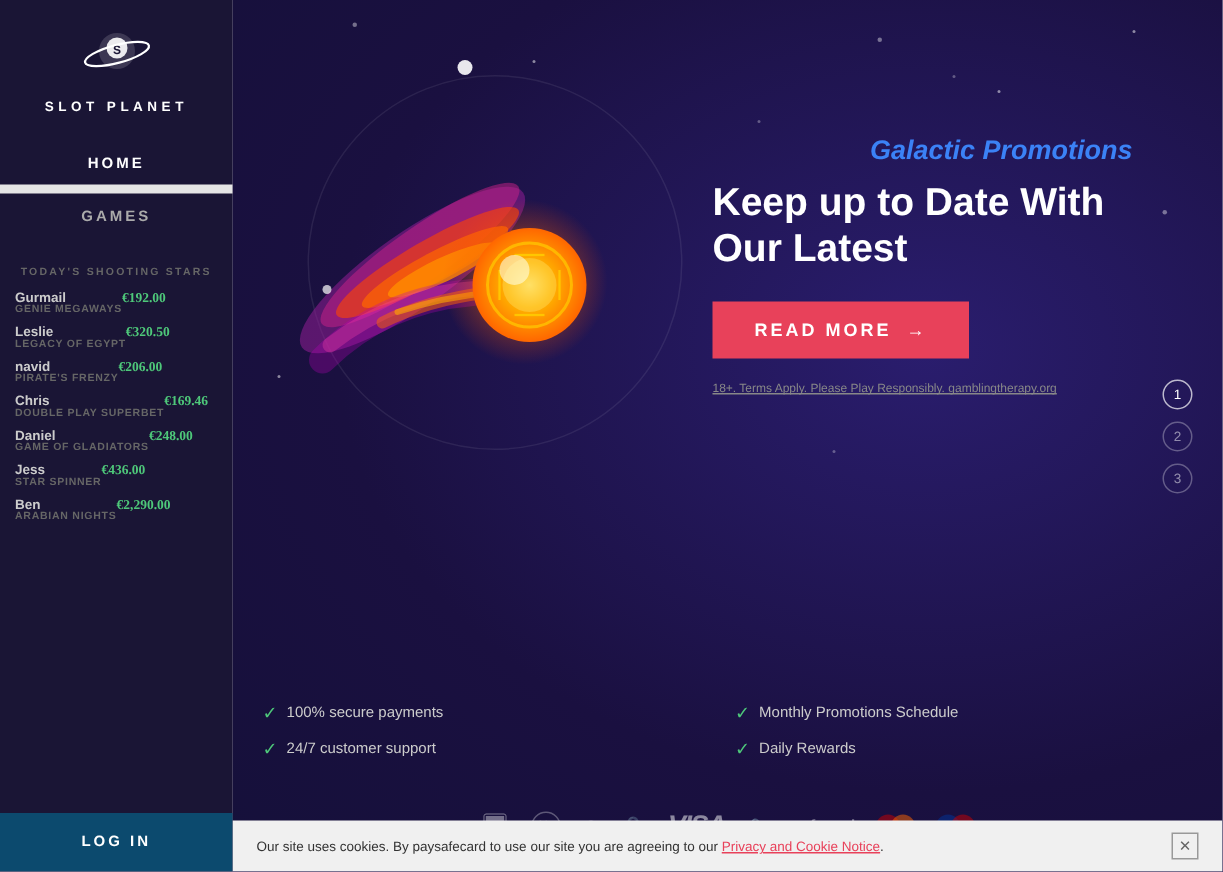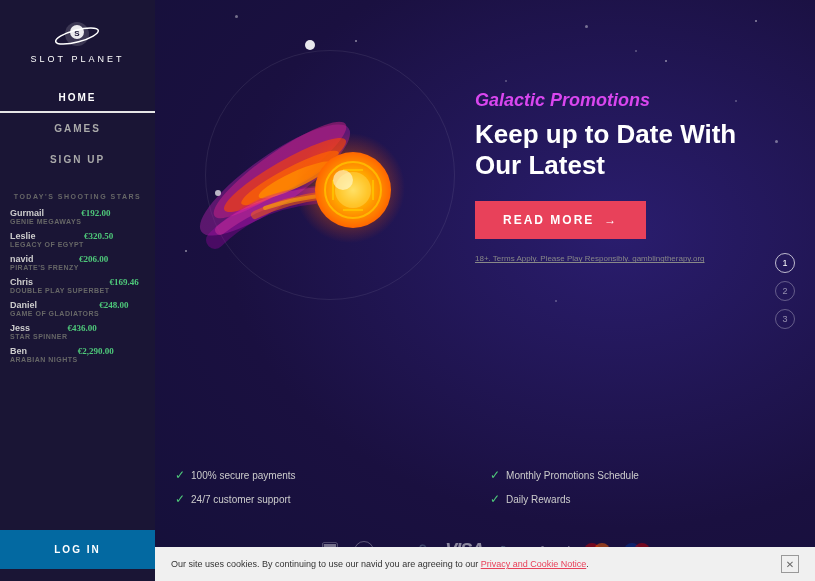--- a/index.html
+++ b/index.html
@@ -34,22 +34,22 @@
     .logo-icon {
       width: 48px;
       height: 32px;
       position: relative;
     }
 
     .logo-text {
       color: #fff;
       font-size: 9px;
       letter-spacing: 3px;
-      margin-top: 4px;
-      font-weight: 400;
+      margin-top: 16px;
+      font-weight: 700;
       text-align: center;
     }
 
     nav {
       width: 100%;
       display: flex;
       flex-direction: column;
       align-items: center;
     }
 
@@ -60,21 +60,21 @@
       padding: 10px 0;
       width: 100%;
       text-align: center;
       cursor: pointer;
       font-weight: 700;
       text-transform: uppercase;
     }
 
     .nav-item.active {
       color: #fff;
-      border-bottom: 2px solid #e5e5e5;
+      border-bottom: 6px solid #e5e5e5;
       padding-bottom: 8px;
     }
 
     .shooting-stars {
       width: 100%;
       padding: 10px 10px 0 10px;
       margin-top: 8px;
     }
 
     .shooting-stars-title {
@@ -110,23 +110,23 @@
 
     .star-amount {
       color: #4ec87a;
       font-size: 9px;
       font-weight: 700;
       font-family: Liberation Serif, serif;
     }
 
     .login-btn {
       position: absolute;
-      bottom: 12px;
+      bottom: 0;
       width: 100%;
-      background: #0369a1;
+      background: #0c4a6e;
       color: #fff;
       font-size: 10px;
       font-weight: 700;
       letter-spacing: 2px;
       text-align: center;
       padding: 14px 0;
       cursor: pointer;
       text-transform: uppercase;
     }
 
@@ -189,25 +189,26 @@
 
     
     .promo-text {
       position: absolute;
       right: 60px;
       top: 90px;
       width: 280px;
     }
 
     .promo-subtitle {
-      color: #d946ef;
+      color: #3b82f6;
       font-size: 18px;
       font-weight: 700;
       font-style: italic;
       margin-bottom: 8px;
+      text-align: right;
     }
 
     .promo-title {
       color: #fff;
       font-size: 26px;
       font-weight: 700;
       line-height: 1.2;
       margin-bottom: 20px;
     }
 
@@ -357,21 +358,20 @@
       <ellipse cx="24" cy="18" rx="22" ry="6" stroke="#fff" stroke-width="1.5" fill="none" transform="rotate(-15 24 18)"></ellipse>
       <circle cx="24" cy="14" r="7" fill="white" opacity="0.9"></circle>
       <text x="24" y="18" text-anchor="middle" font-size="8" fill="#1a1535" font-weight="bold">S</text>
     </svg>
     <span class="logo-text">SLOT PLANET</span>
   </div>
 
   <nav>
     <div class="nav-item active">HOME</div>
     <div class="nav-item">GAMES</div>
-    <div class="nav-item">SIGN UP</div>
   </nav>
 
   <div class="shooting-stars">
     <div class="shooting-stars-title">TODAY'S SHOOTING STARS</div>
 
     <div class="star-entry">
       <div>
           <div class="star-name">Gurmail</div>
           <div class="star-game">GENIE MEGAWAYS</div>
         </div>
@@ -542,18 +542,18 @@
       <span style="width:16px;height:16px;background:#ff6600;border-radius:50%;opacity:0.5;display:inline-block;margin-left:-6px;"></span>
     </span>
     <span style="display:inline-flex;gap:-3px;">
       <span style="width:16px;height:16px;background:#003399;border-radius:50%;opacity:0.5;display:inline-block;"></span>
       <span style="width:16px;height:16px;background:#cc0000;border-radius:50%;opacity:0.5;display:inline-block;margin-left:-6px;"></span>
     </span>
   </div>
 
   <div class="cookie-bar">
     <span>
-      <span>Our site uses cookies. By continuing to use our navid you are agreeing to our </span>
+      <span>Our site uses cookies. By paysafecard to use our site you are agreeing to our </span>
       <a class="cookie-link" href="#">Privacy and Cookie Notice</a>.
     </span>
     <button class="cookie-close">✕</button>
   </div>
 </main>
 
 </body></html>

